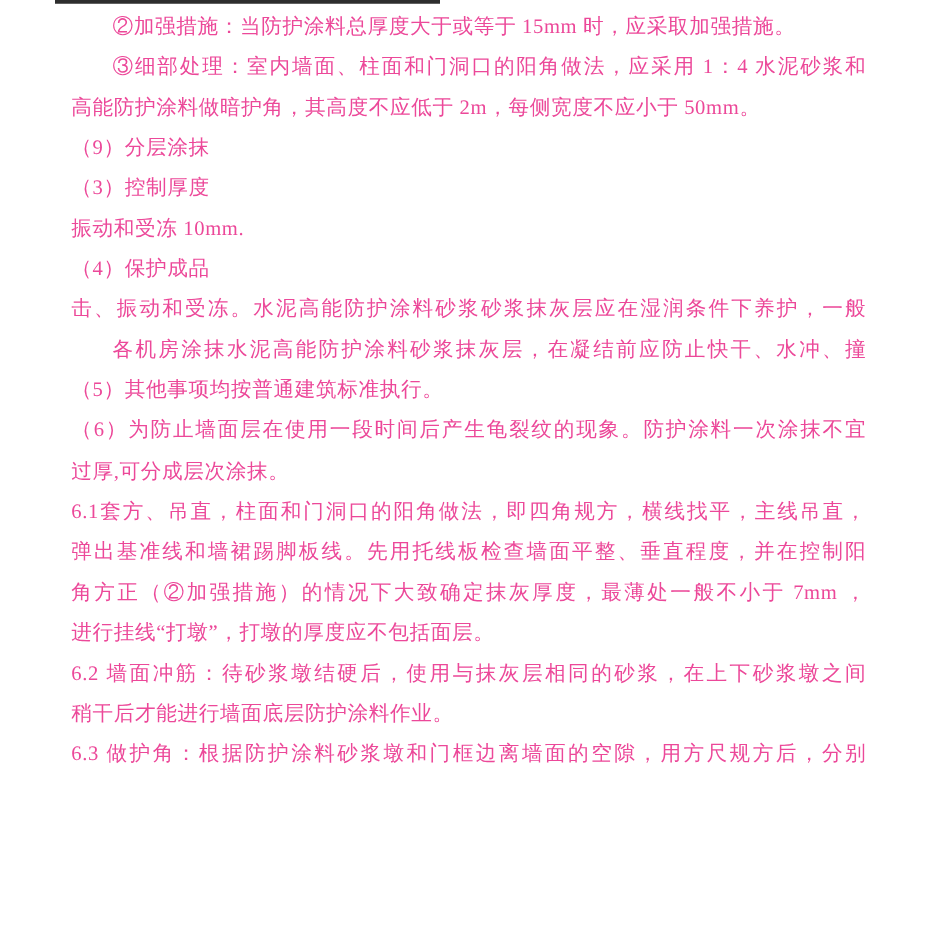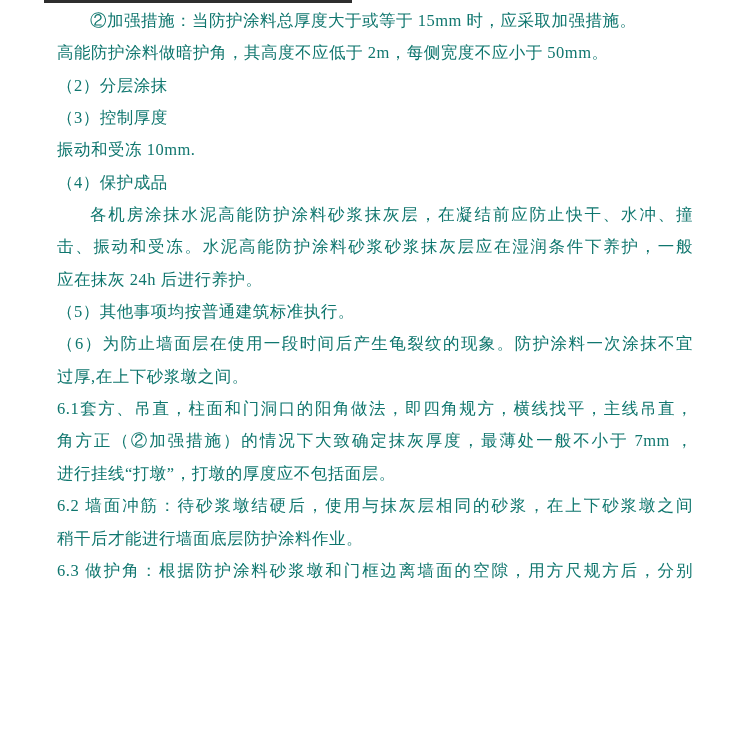--- a/index.html
+++ b/index.html
@@ -9,21 +9,21 @@
     height: 750px;
     background: #ffffff;
     overflow: hidden;
   }
   .page {
     position: relative;
     width: 750px;
     height: 750px;
     background: #ffffff;
     font-family: "Liberation Serif", "DejaVu Serif", serif;
-    color: #0f766e;
+    color: #ec4899;
   }
   .artifact {
     position: absolute;
     left: 44px;
     top: 0;
     width: 308px;
     height: 3px;
     background: #2e2e2e;
   }
   .textblock {
@@ -44,31 +44,32 @@
   .ind { text-indent: 33px; }
   .jf  { text-align: justify; text-align-last: justify; text-justify: inter-character; }
 </style>
 </head>
 <body>
 
 <div class="page">
   <div class="artifact"></div>
   <div class="textblock">
     <div class="ln ind">②加强措施：当防护涂料总厚度大于或等于 15mm 时，应采取加强措施。</div>
+    <div class="ln ind jf">③细部处理：室内墙面、柱面和门洞口的阳角做法，应采用 1：4 水泥砂浆和</div>
     <div class="ln">高能防护涂料做暗护角，其高度不应低于 2m，每侧宽度不应小于 50mm。</div>
-    <div class="ln">（2）分层涂抹</div>
+    <div class="ln">（9）分层涂抹</div>
     <div class="ln">（3）控制厚度</div>
     <div class="ln">振动和受冻 10mm.</div>
     <div class="ln">（4）保护成品</div>
+    <div class="ln jf">击、振动和受冻。水泥高能防护涂料砂浆砂浆抹灰层应在湿润条件下养护，一般</div>
     <div class="ln ind jf">各机房涂抹水泥高能防护涂料砂浆抹灰层，在凝结前应防止快干、水冲、撞</div>
-    <div class="ln jf">击、振动和受冻。水泥高能防护涂料砂浆砂浆抹灰层应在湿润条件下养护，一般</div>
-    <div class="ln">应在抹灰 24h 后进行养护。</div>
     <div class="ln">（5）其他事项均按普通建筑标准执行。</div>
     <div class="ln jf">（6）为防止墙面层在使用一段时间后产生龟裂纹的现象。防护涂料一次涂抹不宜</div>
-    <div class="ln">过厚,在上下砂浆墩之间。</div>
+    <div class="ln">过厚,可分成层次涂抹。</div>
     <div class="ln jf">6.1套方、吊直，柱面和门洞口的阳角做法，即四角规方，横线找平，主线吊直，</div>
+    <div class="ln jf">弹出基准线和墙裙踢脚板线。先用托线板检查墙面平整、垂直程度，并在控制阳</div>
     <div class="ln jf">角方正（②加强措施）的情况下大致确定抹灰厚度，最薄处一般不小于 7mm ，</div>
     <div class="ln">进行挂线“打墩”，打墩的厚度应不包括面层。</div>
     <div class="ln jf">6.2 墙面冲筋：待砂浆墩结硬后，使用与抹灰层相同的砂浆，在上下砂浆墩之间</div>
     <div class="ln">稍干后才能进行墙面底层防护涂料作业。</div>
     <div class="ln jf">6.3 做护角：根据防护涂料砂浆墩和门框边离墙面的空隙，用方尺规方后，分别</div>
   </div>
 </div>
 
 </body></html>

